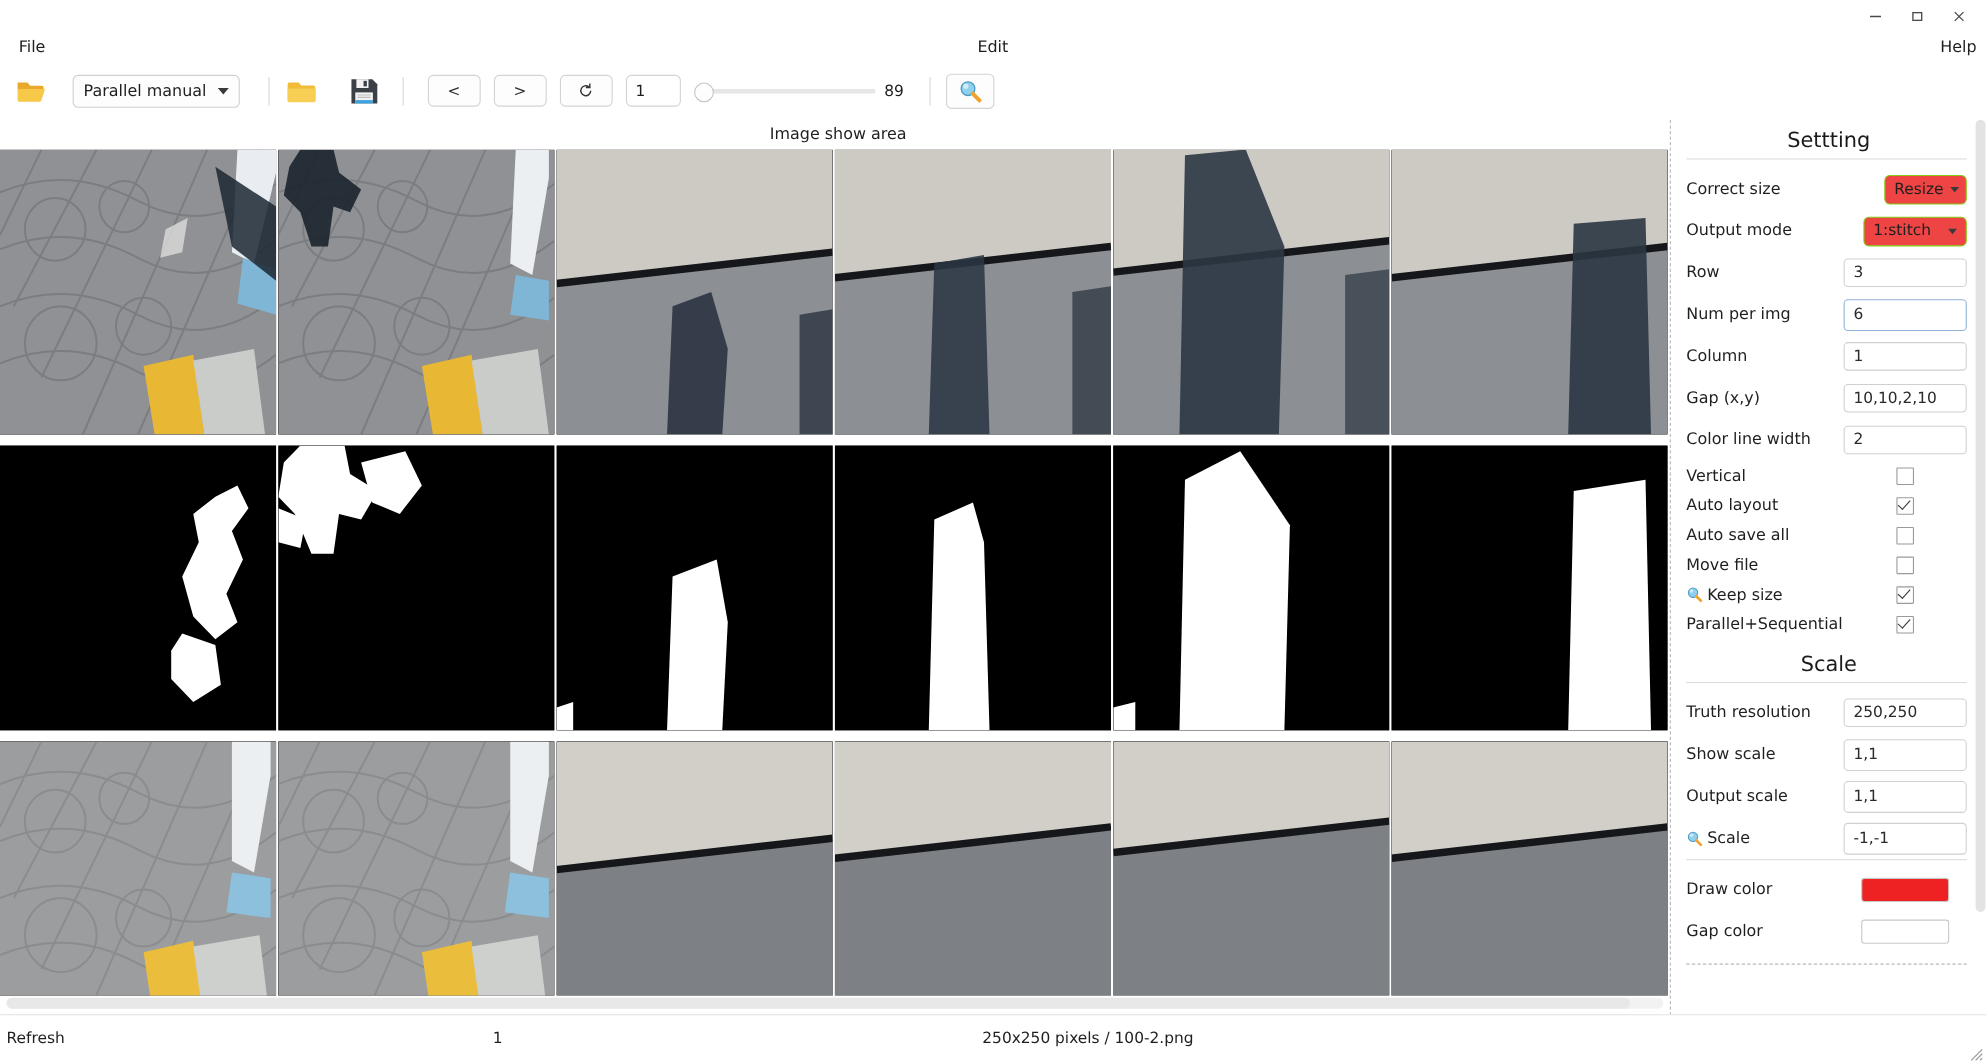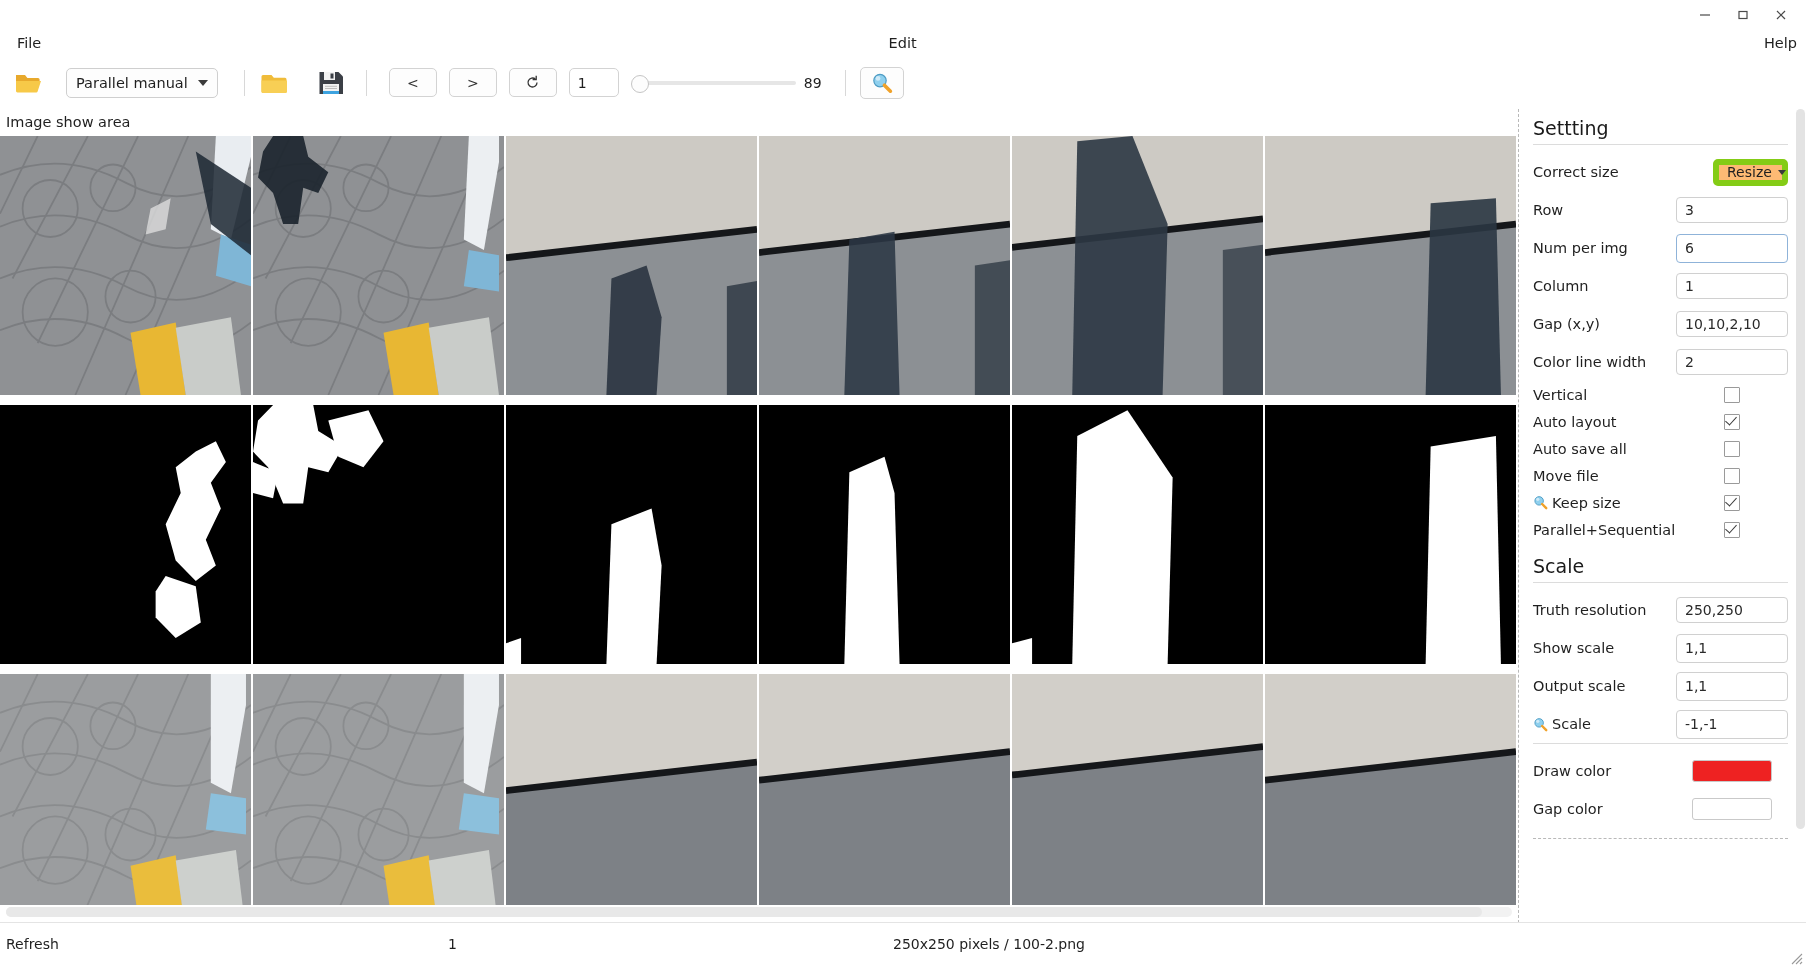--- a/index.html
+++ b/index.html
@@ -176,20 +176,21 @@
   }
 
   
   #main {
     position: absolute;
     top: 109px;
     left: 0;
     right: 0;
     bottom: 44px;
     display: flex;
+    text-align: center;
   }
   #imagepane {
     width: 1518px;
     position: relative;
     display: flex;
     flex-direction: column;
     background: #ffffff;
     overflow: hidden;
   }
   #showarea-label {
@@ -284,23 +285,23 @@
     padding-left: 8px;
     font-size: 14px;
     color: #2a2a2a;
     box-sizing: border-box;
     flex: 0 0 112px;
   }
   .field.focused { border-color: #8fb3d9; }
   .field.tall { height: 29px; }
   .combo-sm {
     height: 27px;
-    border: 6px solid #84cc16;
+    border: 1px solid #84cc16;
     border-radius: 5px;
-    background: #fdba74;
+    background: #ef4444;
     display: inline-flex;
     align-items: center;
     justify-content: space-between;
     padding: 0 8px;
     font-size: 14px;
     color: #1f1f1f;
     box-sizing: border-box;
   }
   .combo-sm.w-resize { width: 75px; flex: 0 0 75px; }
   .combo-sm.w-mode { width: 94px; flex: 0 0 94px; }
@@ -691,20 +692,27 @@
     <div class="sec-rule"></div>
 
     <div class="row">
       <div class="lbl">Correct size</div>
       <div class="combo-sm w-resize">
         <span>Resize</span>
         <span class="caret"></span>
       </div>
     </div>
 
+    <div class="row">
+      <div class="lbl">Output mode</div>
+      <div class="combo-sm w-mode">
+        <span>1:stitch</span>
+        <span class="caret"></span>
+      </div>
+    </div>
 
     <div class="row">
       <div class="lbl">Row</div>
       <div class="field">3</div>
     </div>
 
     <div class="row">
       <div class="lbl">Num per img</div>
       <div class="field focused tall">6</div>
     </div>

